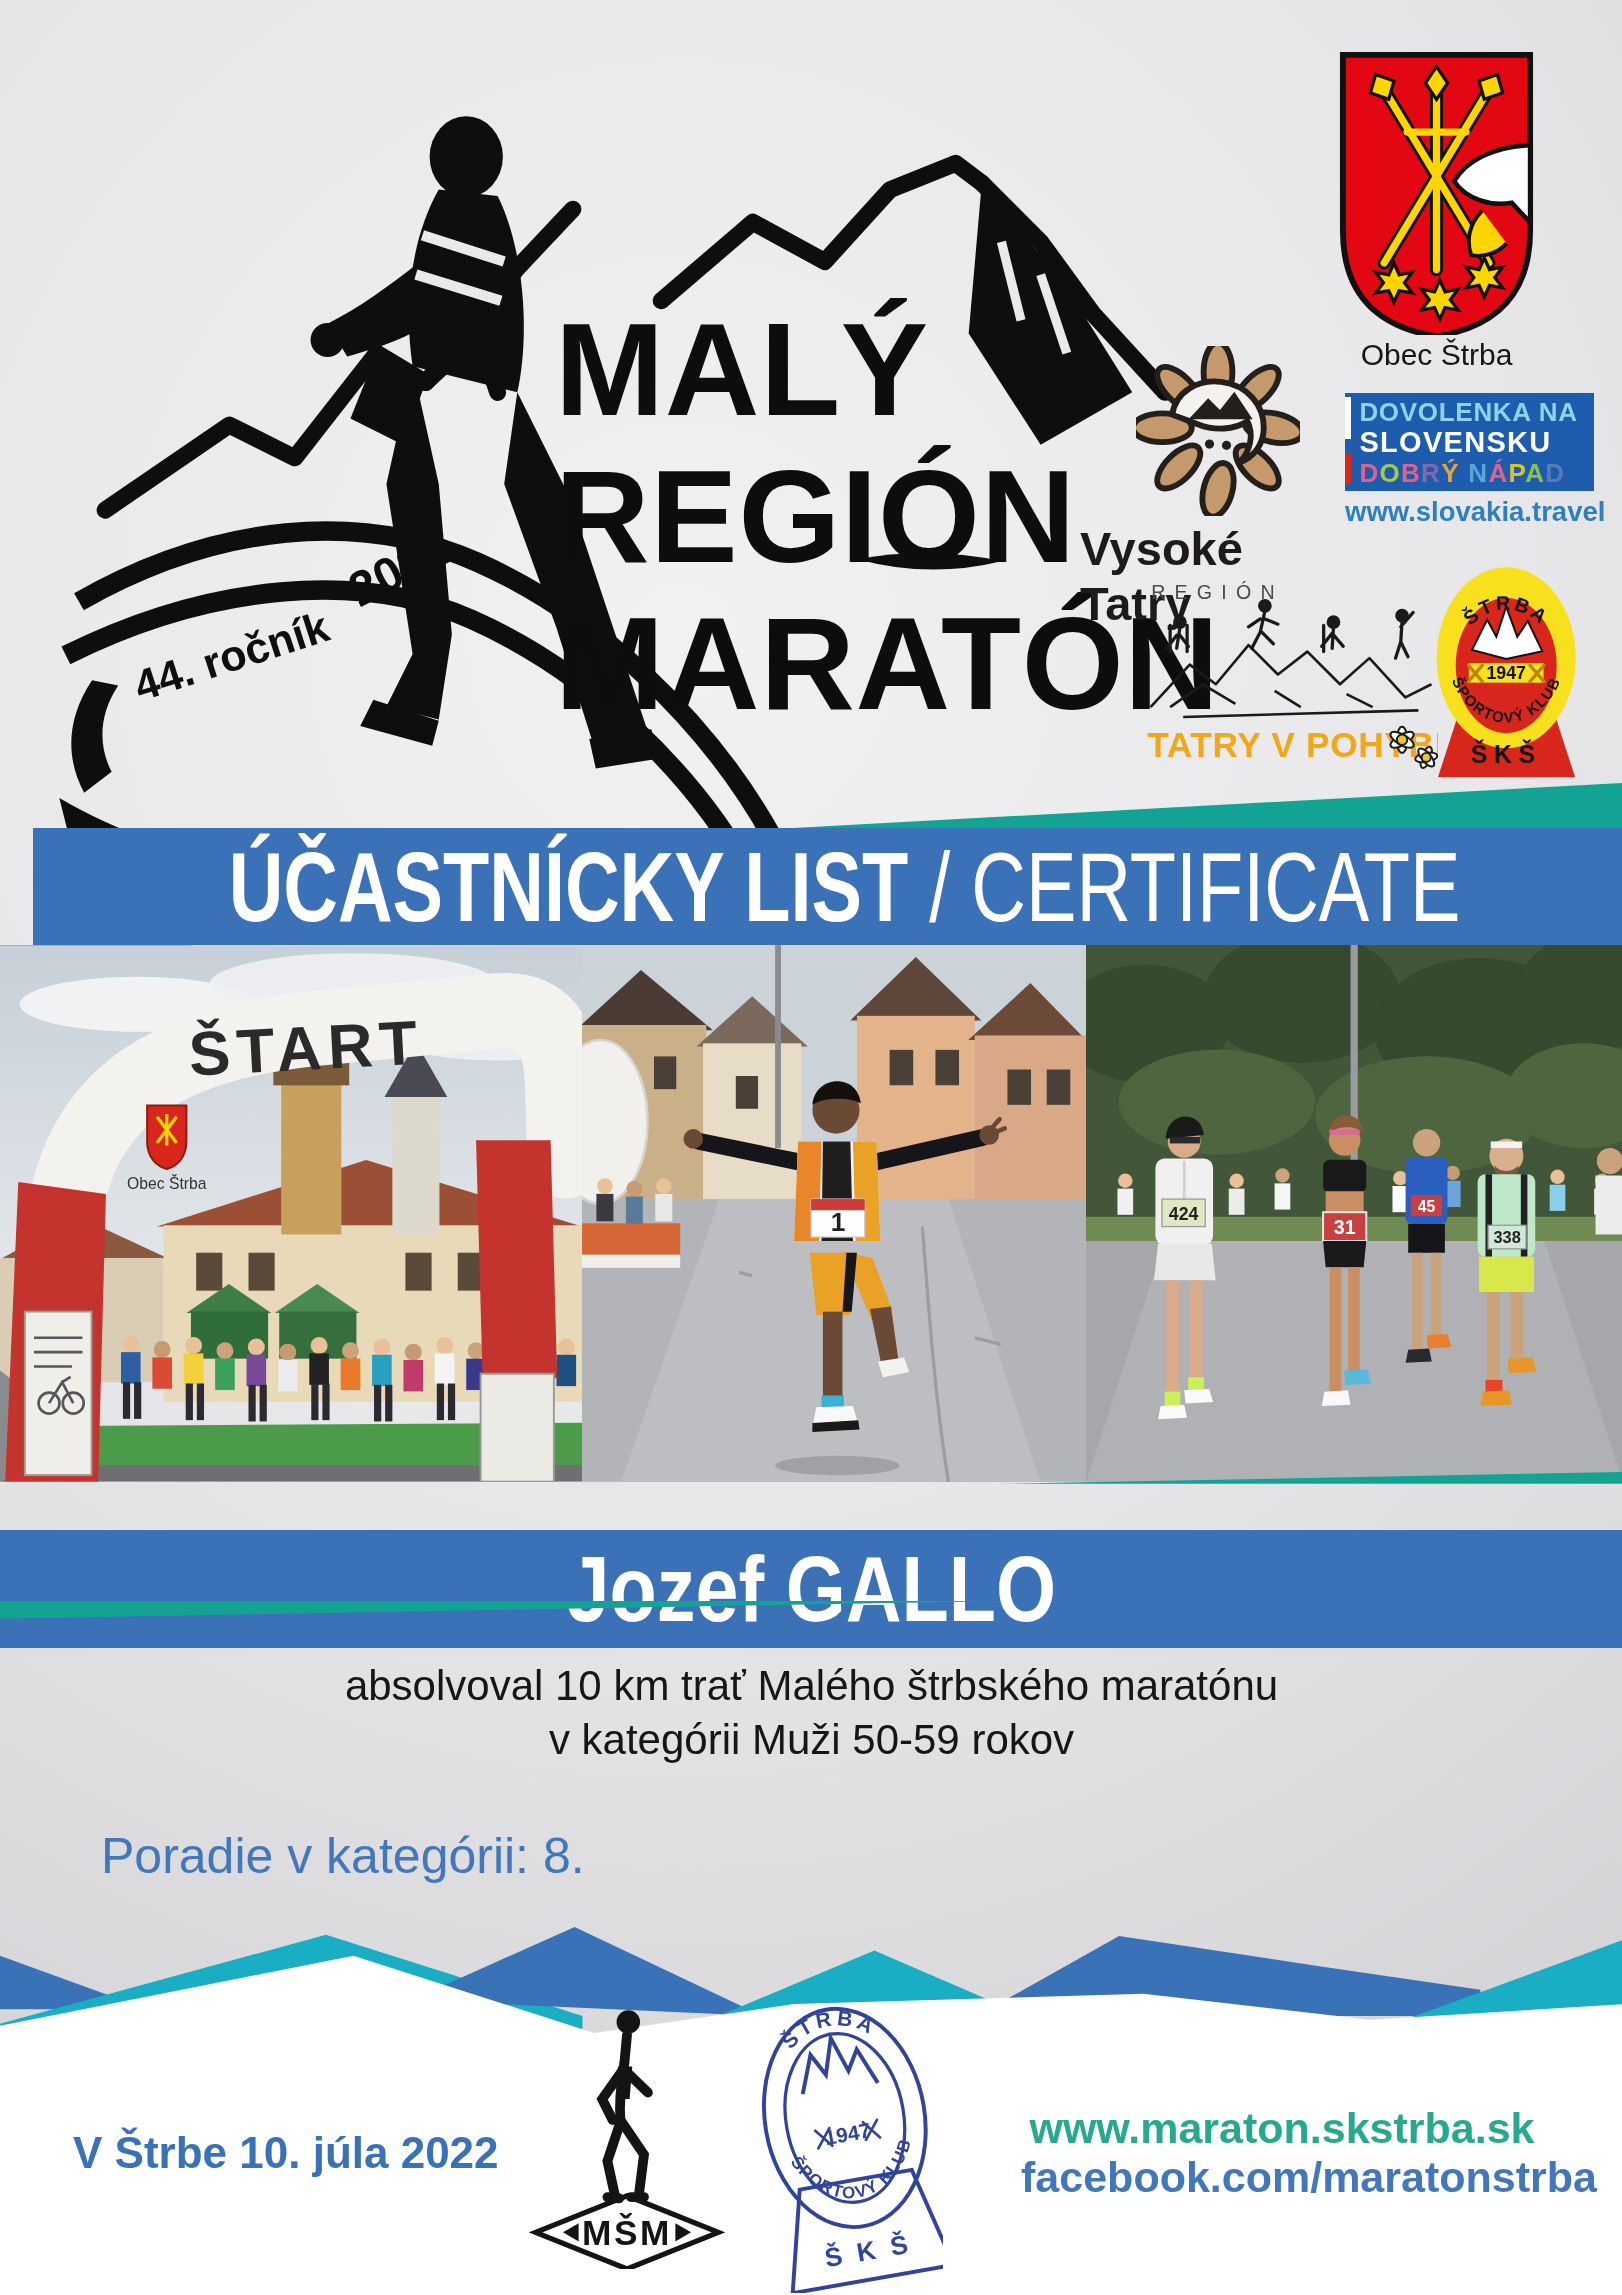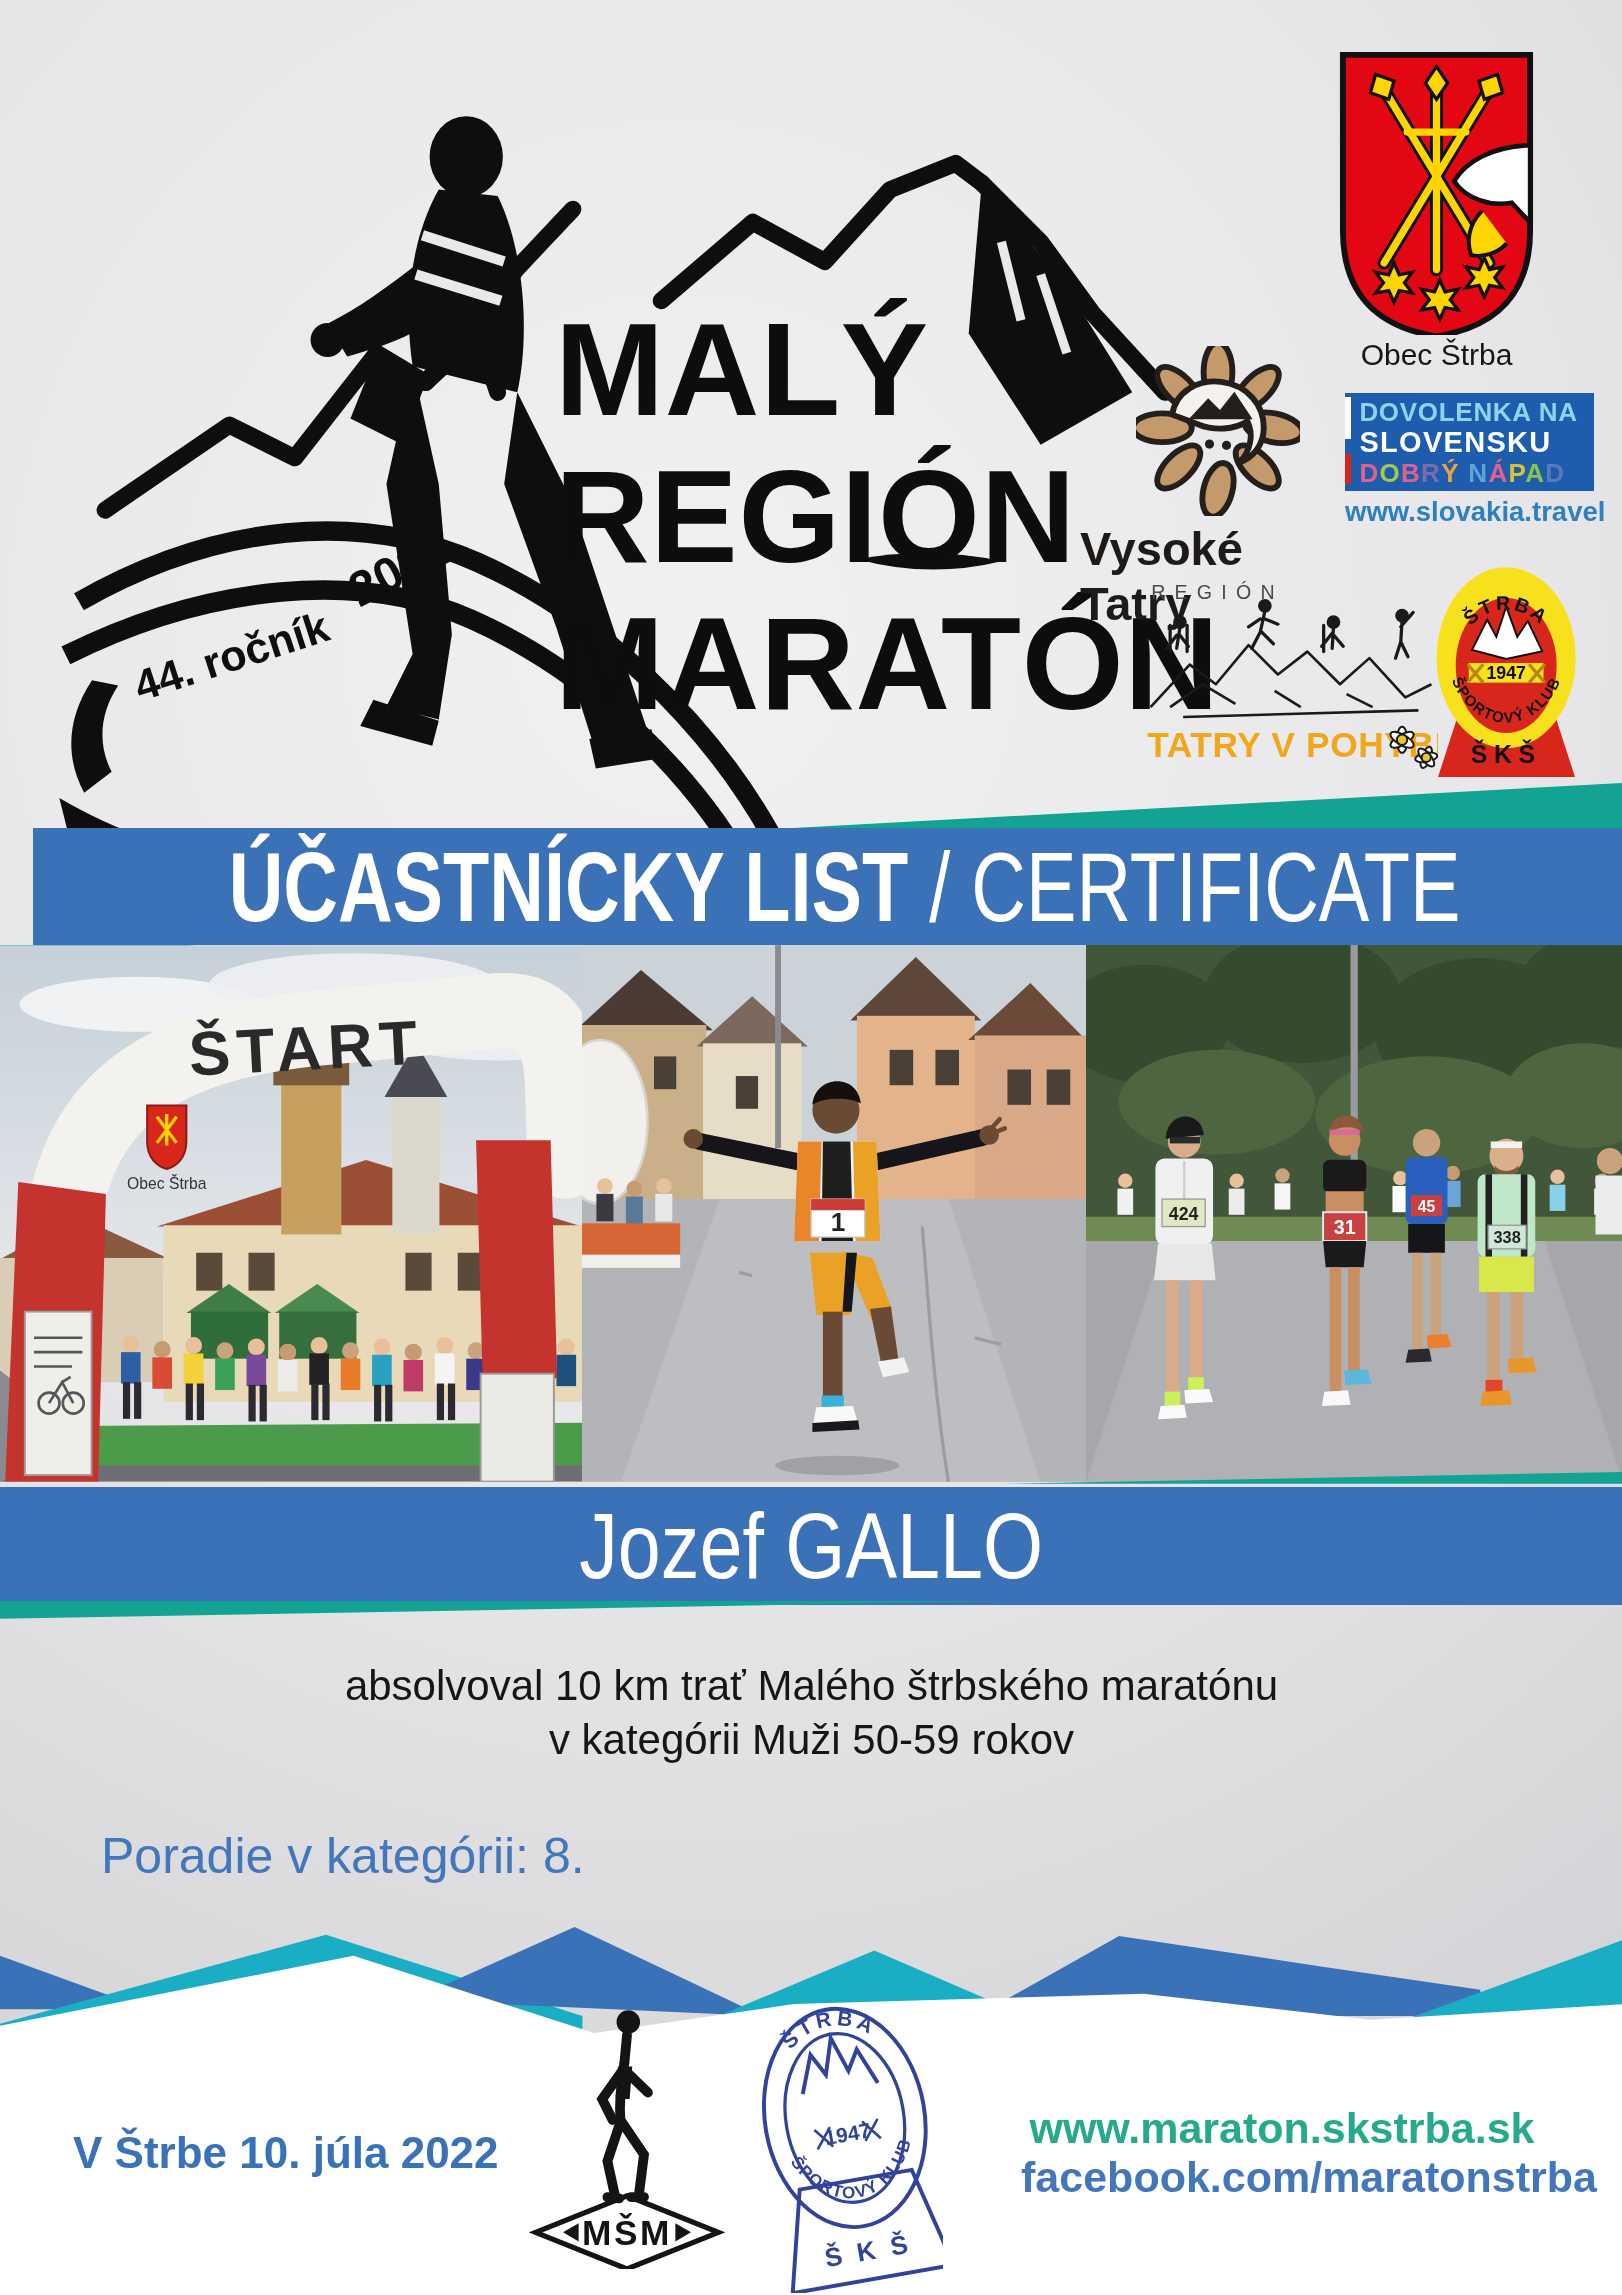--- a/index.html
+++ b/index.html
@@ -20,21 +20,21 @@
   .dv2{font-size:29px;line-height:31px;font-weight:bold;color:#ffffff;letter-spacing:1.3px;}
   .dv3{font-size:26px;line-height:31px;font-weight:bold;letter-spacing:1.3px;}
   .dv-url{left:1345px;top:496px;width:249px;text-align:center;font-size:27.5px;font-weight:bold;color:#2d7fc1;}
   
   .wedge{background:#13a392;}
   .banner{left:0;width:1623px;background:#3a71b7;color:#fff;text-align:center;overflow:hidden;}
   .banner-inner{display:inline-block;transform:scale(0.78,1.02);transform-origin:center;white-space:nowrap;}
   .b1{top:828px;height:117px;line-height:117px;font-size:97px;margin-left:33px;}
   .b1 .bold{font-weight:bold;}
   .b1 .light{font-weight:normal;}
-  .b2{top:1487px;height:118px;line-height:118px;font-size:92px;font-weight:normal;}
+  .b2{top:1530px;height:118px;line-height:118px;font-size:92px;font-weight:bold;}
   .b2 .banner-inner{transform:scale(0.84,1.0);}
   
   .bodyline{left:0;width:1623px;text-align:center;color:#161616;font-size:42px;}
   .res{font-size:50px;color:#4377bb;}
   
   .date{left:73px;top:2128px;font-size:44px;font-weight:bold;color:#3a72b8;}
   .url-web{left:968px;top:2104px;width:628px;text-align:center;font-size:43px;font-weight:bold;color:#26a98c;}
   .url-fb{left:995px;top:2153px;width:628px;text-align:center;font-size:43px;font-weight:bold;color:#4377bb;}
   svg text{font-family:"Liberation Sans",sans-serif;}
 </style>

